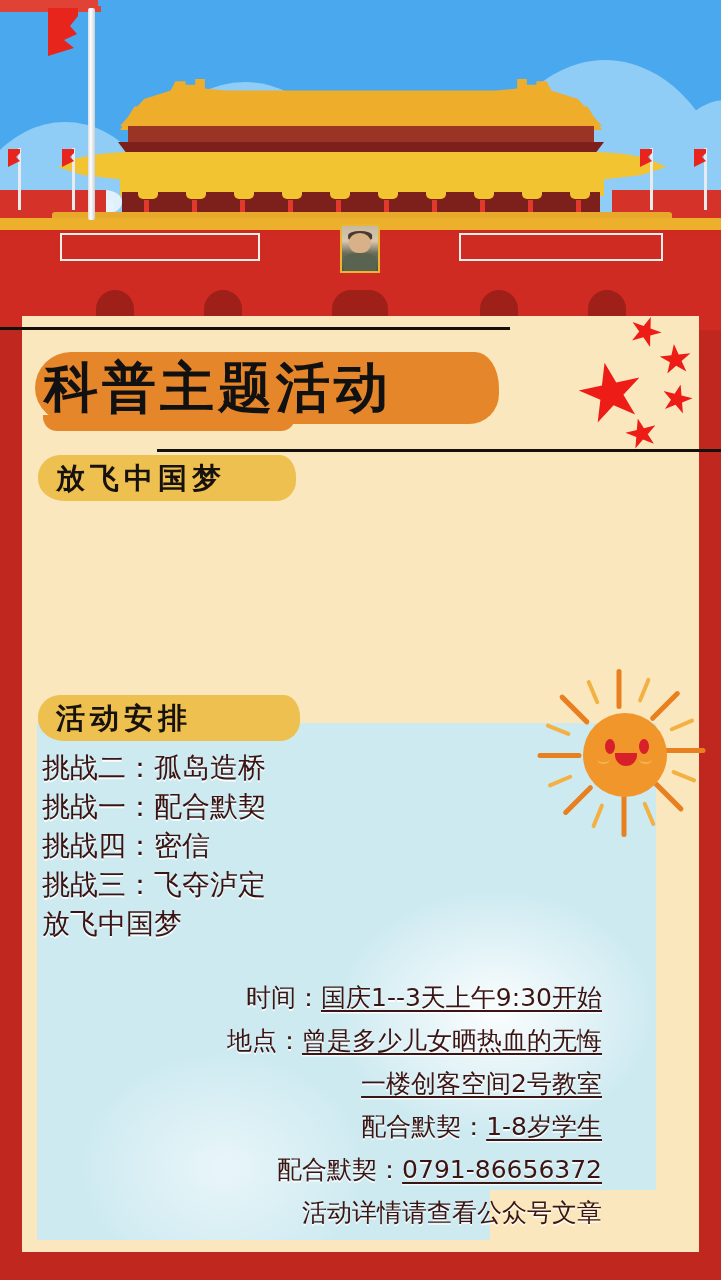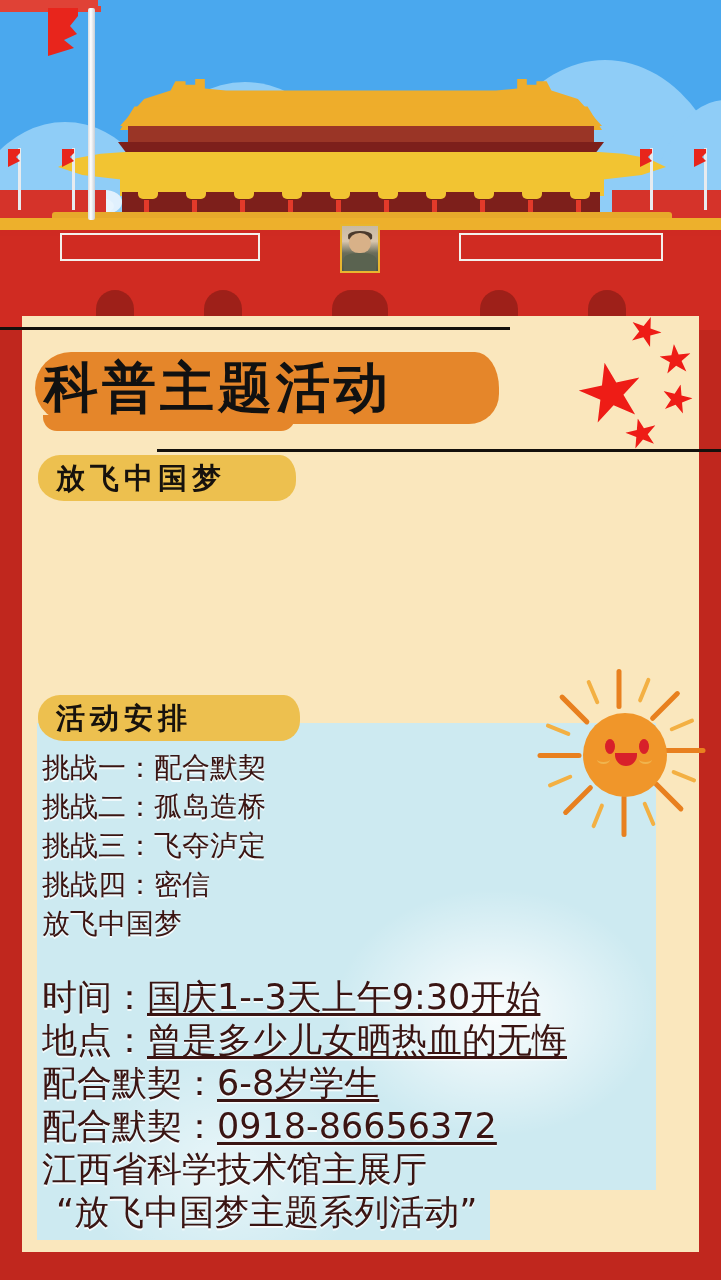--- a/index.html
+++ b/index.html
@@ -379,24 +379,25 @@
     text-shadow: 0 1.5px 0 rgba(255,255,255,.85);
   }
   .sched div { white-space: nowrap; }
 
   
   .details {
     position: absolute;
     left: 42px; top: 976px;
     width: 560px;
     font-family: "DejaVu Sans", sans-serif;
-    font-size: 35px;
+    font-size: 25px;
     line-height: 43px;
     color: #3a1513;
     text-shadow: 0 1.5px 0 rgba(255,255,255,.8);
+    text-align: right;
   }
   .details .row { white-space: nowrap; }
   .details .u { text-decoration: underline; text-underline-offset: 4px; }
   .details .cont { padding-left: 92px; }
   .details .quote { padding-left: 14px; }
 </style>
 </head>
 <body>
 
 <div id="poster">
@@ -544,29 +545,29 @@
     <div class="eye eye-r"></div>
     <div class="cheek cheek-l"></div>
     <div class="cheek cheek-r"></div>
     <div class="mouth"></div>
   </div>
 
   <div class="gold-brush gb-2"></div>
   <div class="brush-label bl-2">活动安排</div>
 
   <div class="sched">
+    <div>挑战二：孤岛造桥</div>
     <div>挑战一：配合默契</div>
-    <div>挑战二：孤岛造桥</div>
+    <div>挑战四：密信</div>
     <div>挑战三：飞夺泸定</div>
-    <div>挑战四：密信</div>
     <div>放飞中国梦</div>
   </div>
 
   <div class="details">
     <div class="row"><span>时间：</span><span class="u">国庆1--3天上午9:30开始</span></div>
     <div class="row"><span>地点：</span><span class="u">曾是多少儿女晒热血的无悔</span></div>
-    <div class="row"><span>配合默契：</span><span class="u">6-8岁学生</span></div>
-    <div class="row"><span>配合默契：</span><span class="u">0918-86656372</span></div>
-    <div class="row">江西省科学技术馆主展厅</div>
-    <div class="row quote">“放飞中国梦主题系列活动”</div>
+    <div class="row cont"><span class="u">一楼创客空间2号教室</span></div>
+    <div class="row"><span>配合默契：</span><span class="u">1-8岁学生</span></div>
+    <div class="row"><span>配合默契：</span><span class="u">0791-86656372</span></div>
+    <div class="row">活动详情请查看公众号文章</div>
   </div>
 
 </div>
 
 </body></html>

